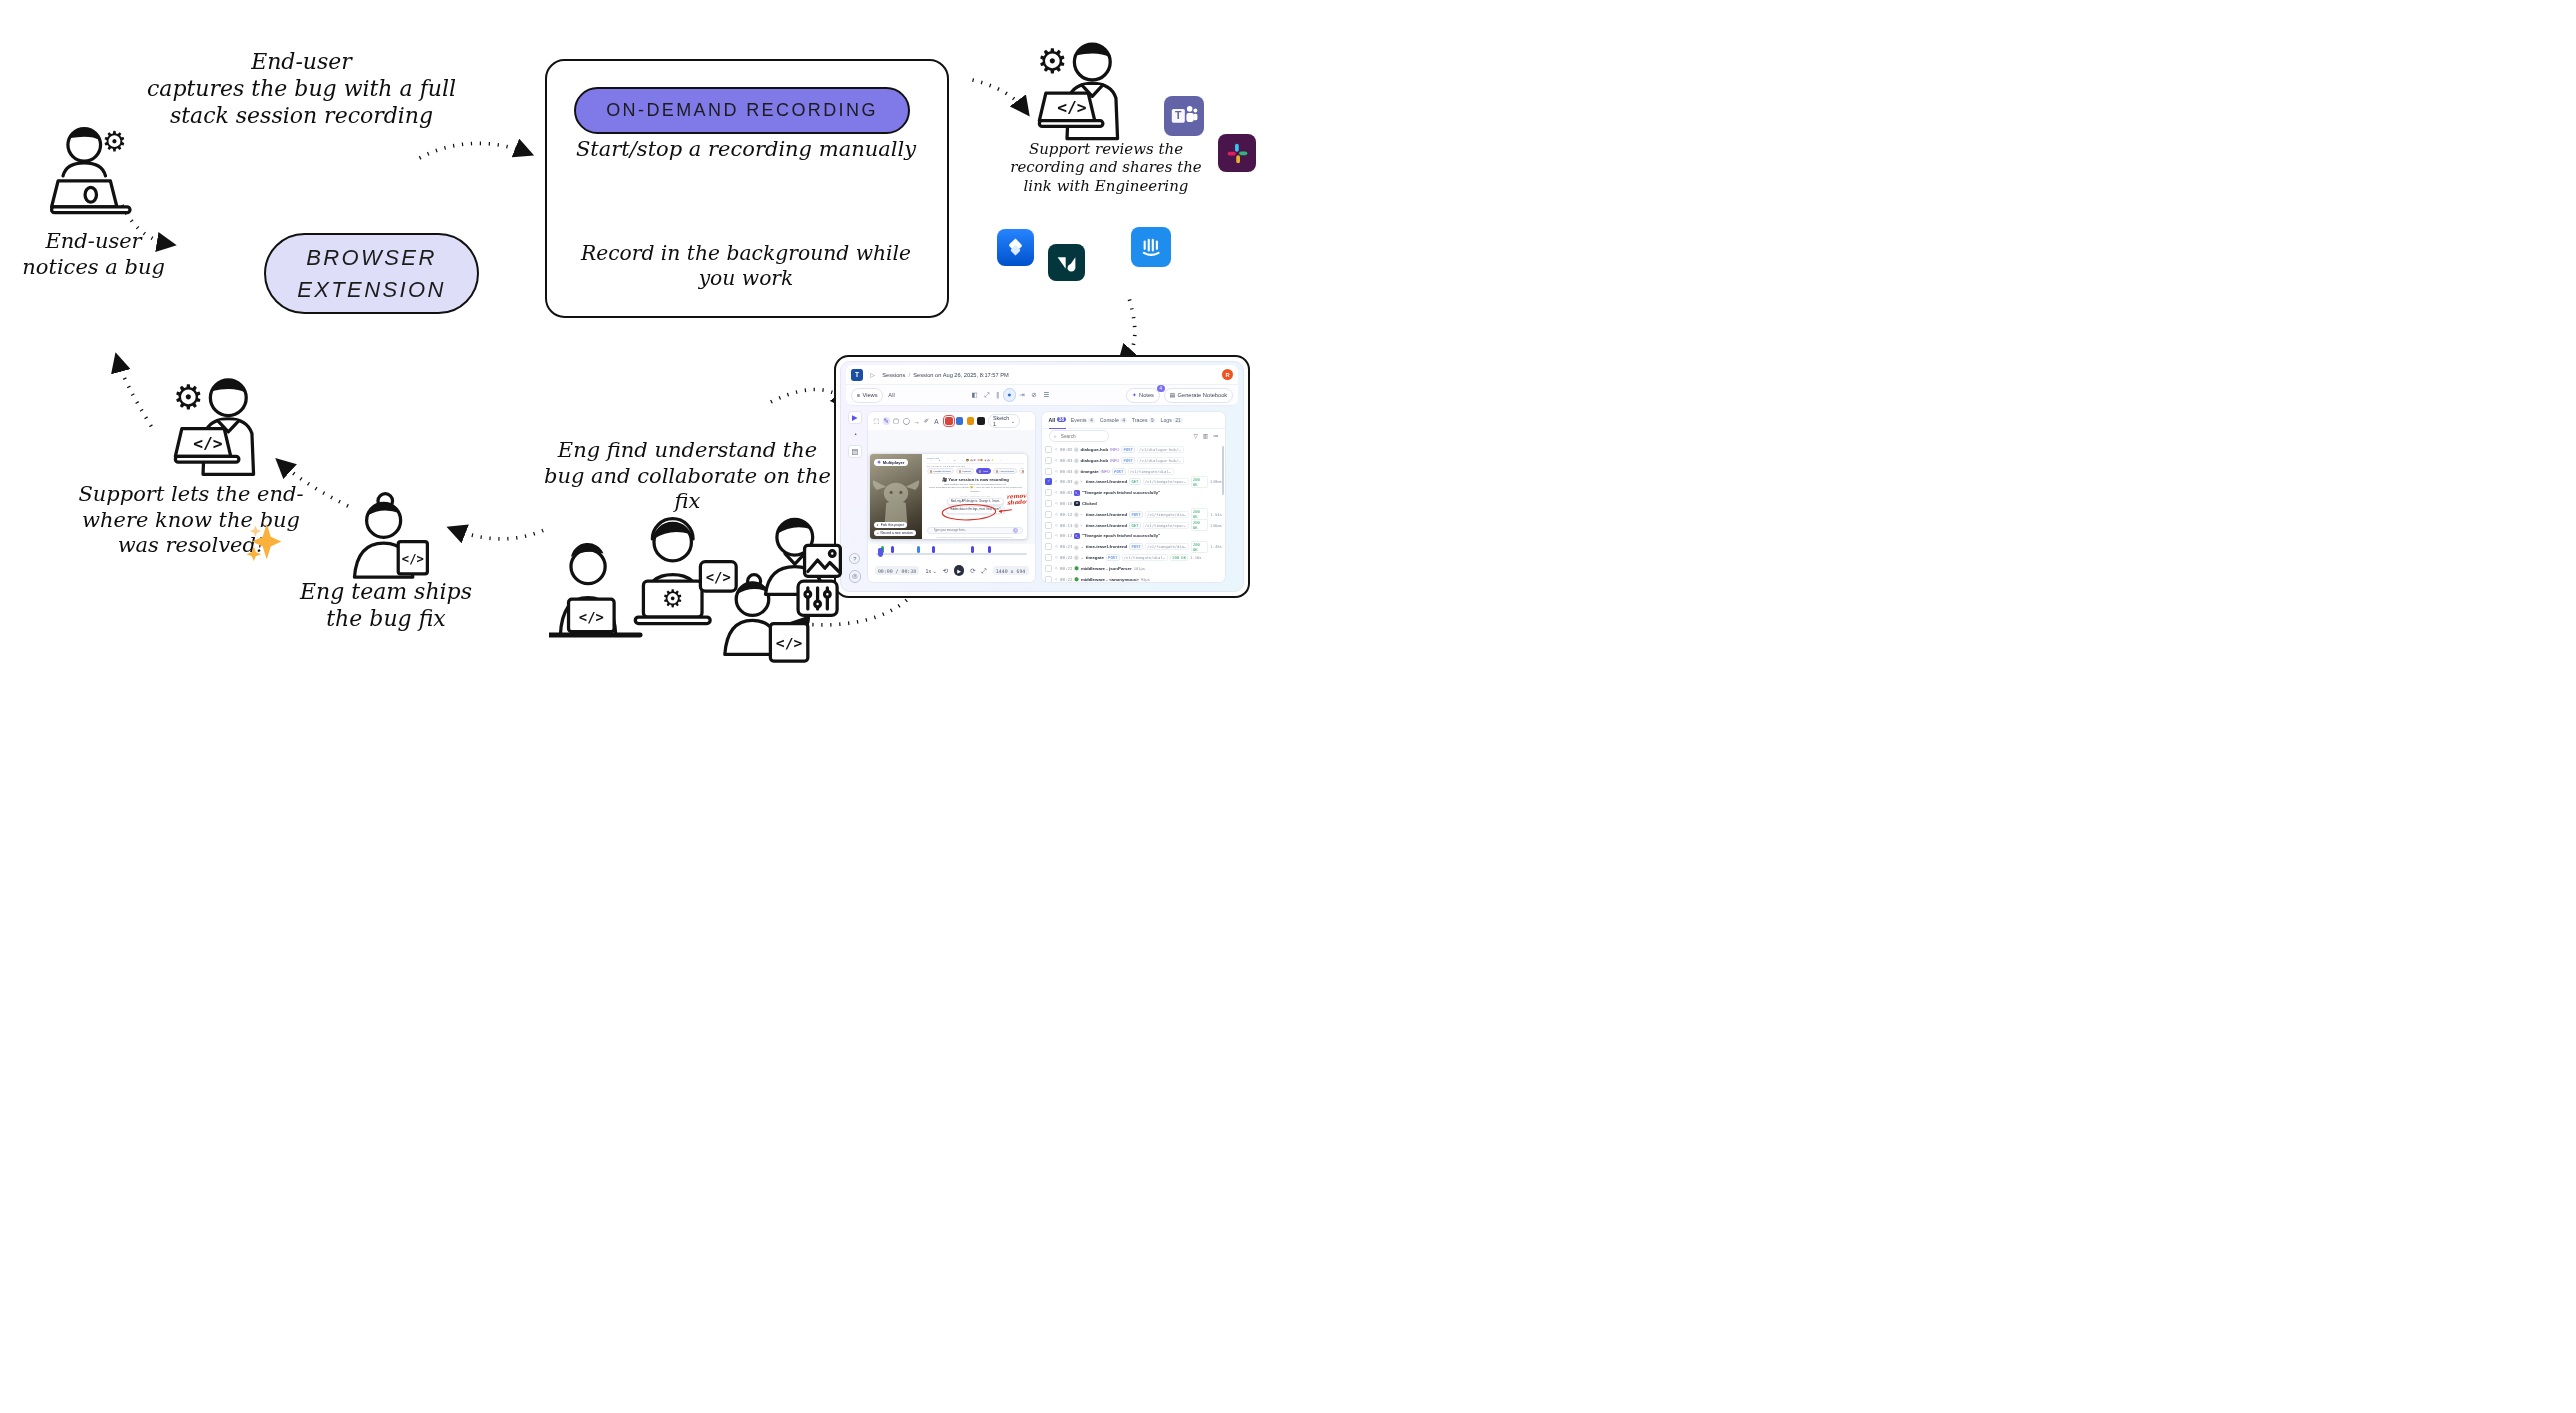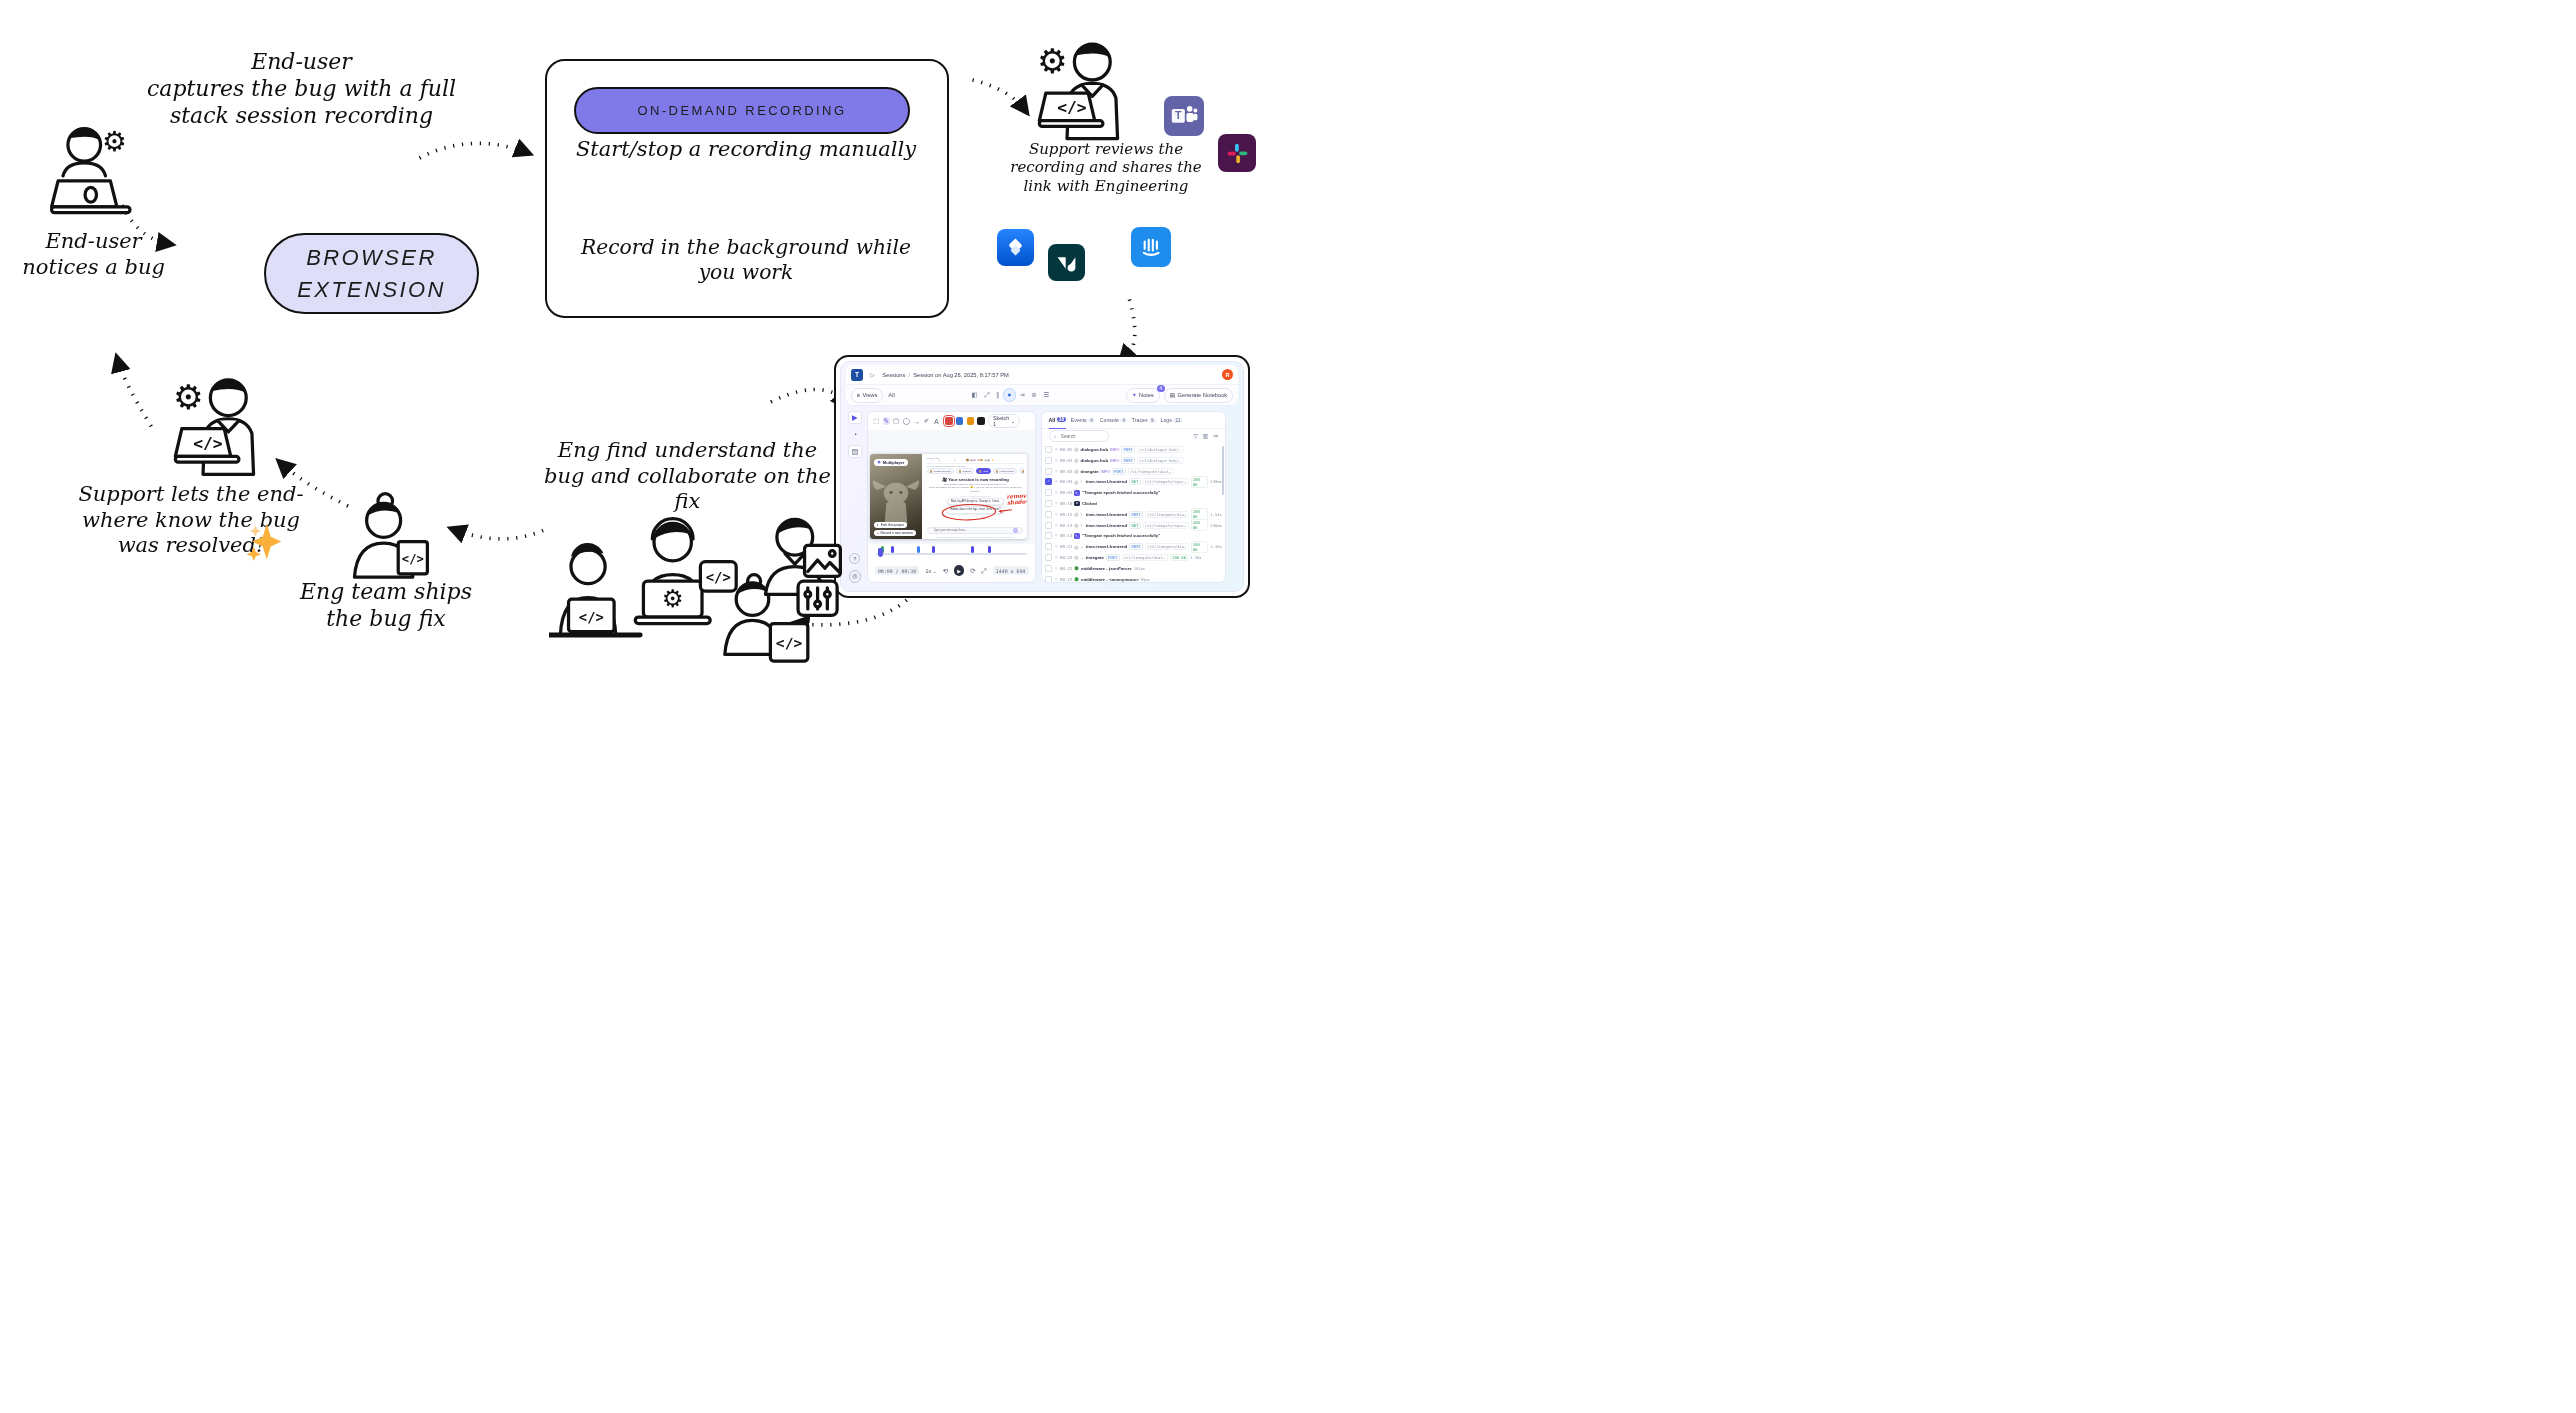--- a/index.html
+++ b/index.html
@@ -176,24 +176,24 @@
   <div class="abs hand" style="left:8.1px;top:229px;width:171px;font-size:21px;">End-user
 notices a bug</div>
 
   <div class="abs pill pill-lav" style="left:264px;top:233px;width:215px;height:81px;font-style:italic;">
     <div class="thin" style="font-size:22px;white-space:pre-line;line-height:1.45;text-align:center;">BROWSER
 EXTENSION</div>
   </div>
 
   <div class="abs bigbox" style="left:545px;top:59px;width:404px;height:259px;"></div>
   <div class="abs pill pill-pur" style="left:574px;top:87px;width:336px;height:47px;border-width:2px;">
-    <div class="thin" style="font-size:13px;">ON-DEMAND RECORDING</div>
+    <div class="thin" style="font-size:18px;">ON-DEMAND RECORDING</div>
   </div>
   <div class="abs hand" style="left:561px;top:137px;width:370px;font-size:21px;">Start/stop a recording manually</div>
-  <div class="abs hand" style="left:561px;top:235px;width:370px;font-size:20.3px;">Record in the background while
+  <div class="abs hand" style="left:561px;top:241px;width:370px;font-size:20.3px;">Record in the background while
 you work</div>
 
   <svg class="abs" style="left:1023px;top:36px" width="106" height="110" viewBox="0 0 130 135">
     <text x="36" y="46" font-size="42" fill="#111" text-anchor="middle">⚙</text>
     <g fill="none" stroke="#111" stroke-width="4" stroke-linejoin="round" stroke-linecap="round">
       <circle cx="85" cy="32" r="22" fill="#fff"></circle>
       <path d="M85 10 a22 22 0 0 1 21 16 q-14 -8 -42 -2 a22 22 0 0 1 21 -14z" fill="#111" stroke="none"></path>
       <path d="M56 76 q6 -18 29 -18 q23 0 29 18 l2 50 h-62 z" fill="#fff"></path>
       <path d="M72 60 l13 14 l13 -14" fill="#fff"></path>
       <path d="M28 70 h52 l8 34 h-68 z" fill="#fff"></path>

